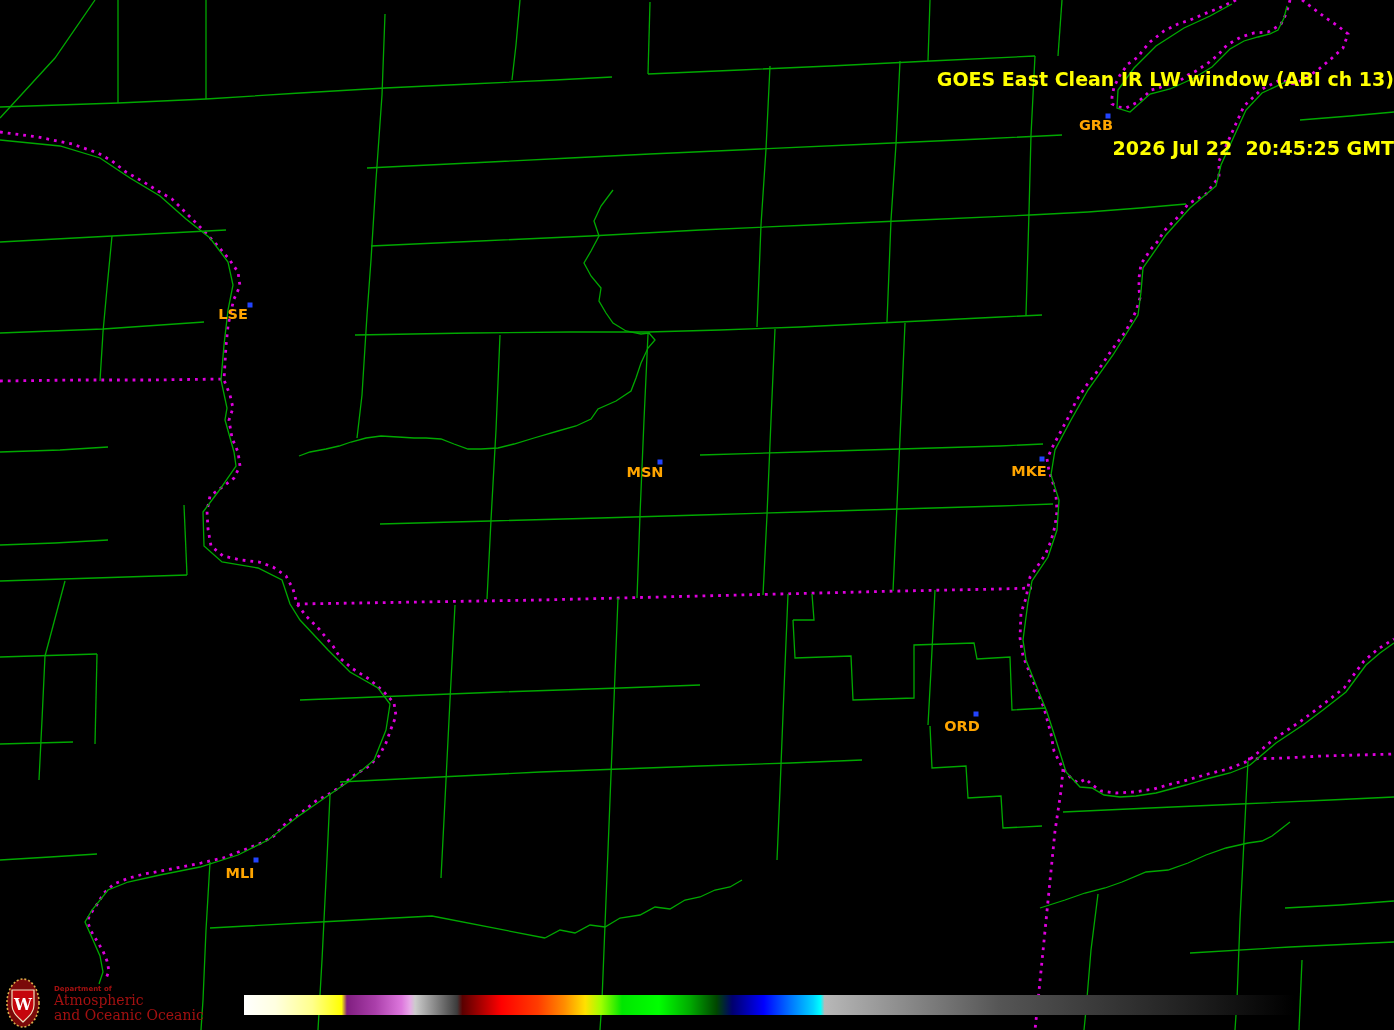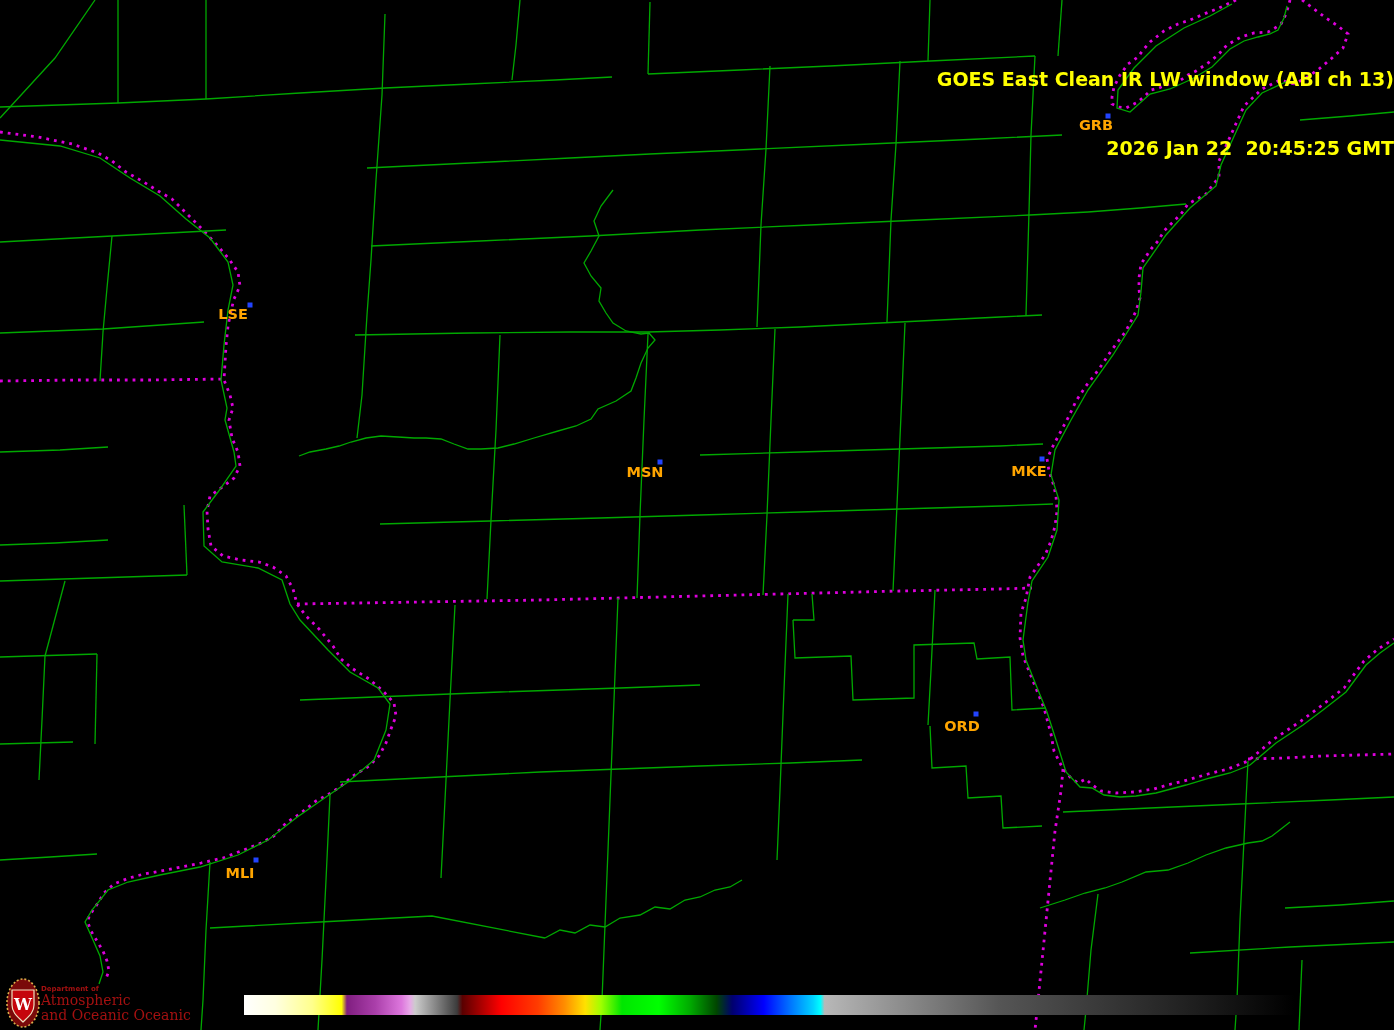--- a/index.html
+++ b/index.html
@@ -15,21 +15,21 @@
   .feat.solid{stroke-width:1.3;}
   .feat.dotted{stroke-width:2.8;stroke-dasharray:2.8 5;}
   .titles{
     position:absolute;left:0;top:22px;width:100%;
     text-align:right;font-weight:bold;font-size:19px;line-height:23px;
     white-space:pre;
   }
   .city-label{font-weight:bold;font-size:14.5px;}
   .colorbar{position:absolute;}
   .logo{position:absolute;left:6px;top:978px;display:flex;align-items:flex-start;}
-  .logo-text{margin-left:1px;margin-top:8px;line-height:1.05;}
+  .logo-text{margin-left:14px;margin-top:8px;line-height:1.05;}
   .logo-dept{font-size:7px;font-weight:bold;}
   .logo-line{font-size:14px;font-weight:normal;font-family:"DejaVu Serif", serif;}
 </style>
 </head>
 <body>
 
 <div class="stage">
 
   <svg class="map-svg" width="1394" height="1030" viewBox="0 0 1394 1030">
       <polyline points="0,132 38,137 72,144 98,153 112,161 126,172 142,181 158,191 172,199 186,213 202,229 216,244 229,259 238,272 240,286 234,299 231,311 228,326 226,346 225,363 224,380 230,395 233,408 229,420 232,438 238,452 240,466 234,478 221,488 210,496 207,511 208,529 211,546 223,556 241,560 259,562 273,567 286,576 293,589 297,604 306,616 319,629 333,646 341,659 353,669 369,679 383,691 394,703 396,716 391,729 386,743 379,756 369,766 353,776 341,786 331,793 316,801 301,813 286,823 274,836 259,844 241,851 223,858 201,863 181,867 161,871 144,874 129,878 114,884 104,893 96,906 89,916 88,923 91,931 97,941 103,951 107,961 109,971 105,981" class="feat dotted" stroke="#DD00DD"></polyline>
@@ -126,21 +126,21 @@
         <text x="962" y="726" text-anchor="middle" dominant-baseline="central" fill="#FFA500" class="city-label">ORD</text>
       </g>
       <g>
         <rect x="253.5" y="857.5" width="5" height="5" fill="#2244FF"></rect>
         <text x="240" y="873" text-anchor="middle" dominant-baseline="central" fill="#FFA500" class="city-label">MLI</text>
       </g>
     </svg>
 
   <div class="titles" style="color: rgb(255, 255, 0);">
     <div>GOES East Clean IR LW window (ABI ch 13)</div>
-    <div>2026 Jan 22  20:45:25 GMT</div>
+    <div>2026 Jul 22  20:45:25 GMT</div>
   </div>
 
   <div class="colorbar" style="left: 244px; top: 995px; width: 1050px; height: 20px; background: linear-gradient(to right, rgb(255, 255, 255) 0%, rgb(255, 255, 224) 3%, rgb(255, 255, 140) 6.5%, rgb(255, 255, 0) 9.3%, rgb(128, 30, 128) 9.8%, rgb(170, 63, 170) 12.5%, rgb(221, 119, 221) 15%, rgb(232, 168, 232) 15.8%, rgb(204, 204, 204) 16.3%, rgb(60, 60, 60) 20.3%, rgb(90, 0, 0) 20.8%, rgb(255, 0, 0) 24.5%, rgb(255, 60, 0) 28%, rgb(255, 140, 0) 30.5%, rgb(255, 225, 0) 32.5%, rgb(160, 255, 0) 34%, rgb(0, 230, 0) 36%, rgb(0, 255, 0) 39.5%, rgb(0, 170, 0) 42.5%, rgb(0, 70, 0) 45%, rgb(0, 0, 110) 46.5%, rgb(0, 0, 255) 49.5%, rgb(0, 115, 255) 52%, rgb(0, 210, 255) 54.2%, rgb(0, 255, 255) 54.9%, rgb(184, 184, 184) 55.3%, rgb(85, 85, 85) 72%, rgb(38, 38, 38) 88%, rgb(0, 0, 0) 100%);"></div>
 
   <div class="logo">
     <svg width="34" height="50" viewBox="0 0 34 50">
       <ellipse cx="17" cy="25" rx="16" ry="24" fill="#7A0A0A" stroke="#D9B04C" stroke-width="1.6" stroke-dasharray="2 2"></ellipse>
       <path d="M6,12 h22 v15 c0,8 -6,12 -11,17 c-5,-5 -11,-9 -11,-17 z" fill="#C5050C" stroke="#EFE0C0" stroke-width="1.2"></path>
       <text x="17" y="32" text-anchor="middle" font-family="DejaVu Serif, serif" font-weight="bold" font-size="16" fill="#FFFFFF">W</text>
     </svg>

